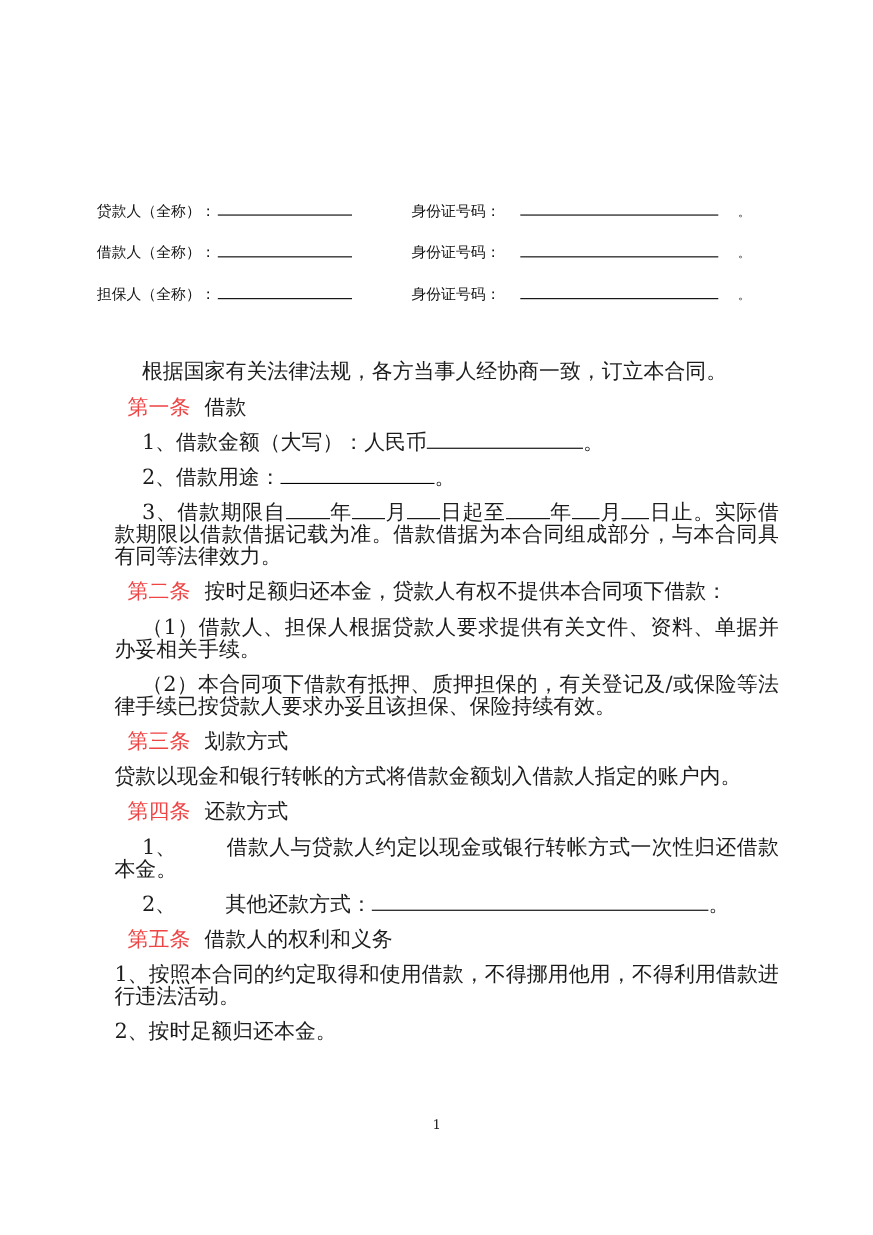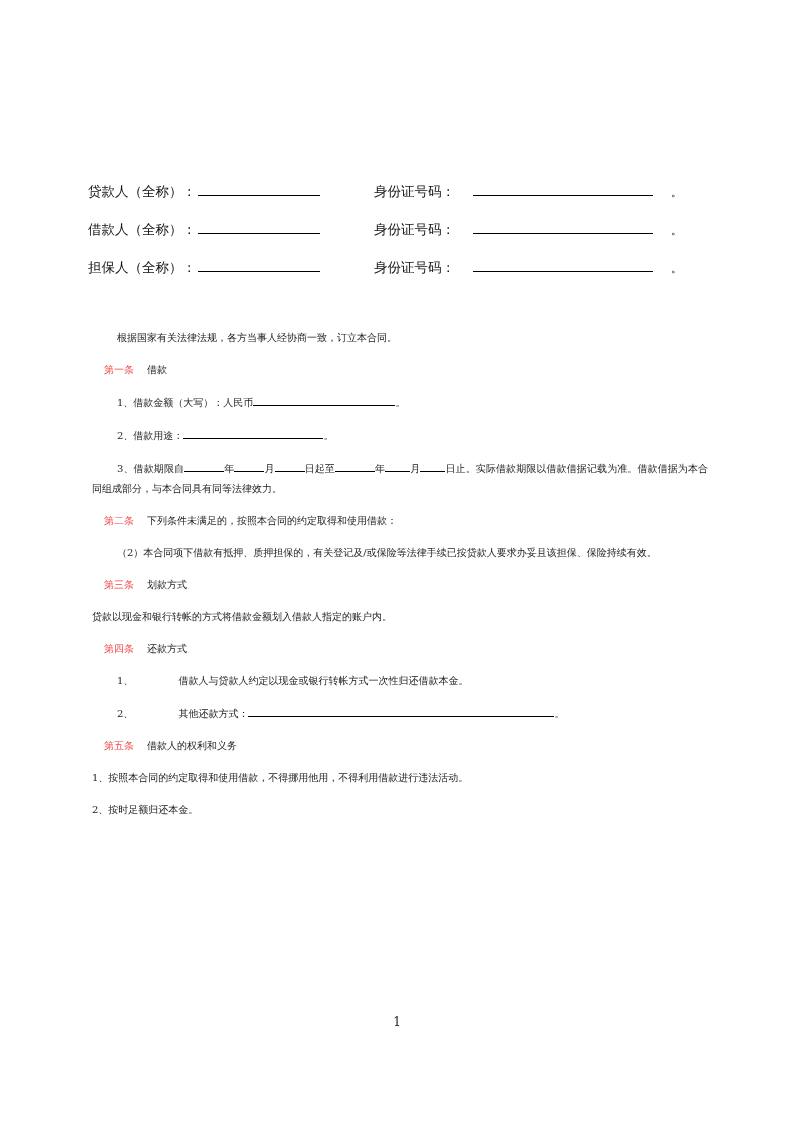--- a/index.html
+++ b/index.html
@@ -77,23 +77,23 @@
   .period { font-size: 11px; color: #141414; }
 
   
   .body-text {
     position: absolute;
     top: 328px;
     left: 88px;
     width: 620px;
   }
   .para {
-    font-size: 10px;
+    font-size: 19px;
     line-height: 20px;
-    margin: 0 0 12px 4px;
+    margin: 0 0 12px 16px;
     color: #1c1c1c;
     text-align: justify;
     text-justify: inter-ideograph;
   }
   .para.indent { text-indent: 25px; }
   .para.indent-half { text-indent: 12px; }
   .clause-no {
     font-weight: normal;
     color: #ef4444;
   }
@@ -186,23 +186,24 @@
 
     <p class="para indent">
       <span>2、借款用途：</span><span class="u u-purpose"></span><span>。</span>
     </p>
 
     <p class="para indent">
       <span>3、借款期限自</span><span class="u u-y"></span><span>年</span><span class="u u-m"></span><span>月</span><span class="u u-d"></span><span>日起至</span><span class="u u-y2"></span><span>年</span><span class="u u-m2"></span><span>月</span><span class="u u-d2"></span><span>日止。实际借款期限以借款借据记载为准。借款借据为本合同组成部分，与本合同具有同等法律效力。</span>
     </p>
 
     <p class="para indent-half">
-      <span class="clause-no">第二条</span><span class="clause-gap"></span><span>下列条件未满足的，按照本合同的约定取得和使用借款：</span>
-    </p>
-
+      <span class="clause-no">第二条</span><span class="clause-gap"></span><span>按时足额归还本金，贷款人有权不提供本合同项下借款：</span>
+    </p>
+
+    <p class="para indent">（1）借款人、担保人根据贷款人要求提供有关文件、资料、单据并办妥相关手续。</p>
     <p class="para indent">（2）本合同项下借款有抵押、质押担保的，有关登记及/或保险等法律手续已按贷款人要求办妥且该担保、保险持续有效。</p>
 
     <p class="para indent-half">
       <span class="clause-no">第三条</span><span class="clause-gap"></span><span>划款方式</span>
     </p>
 
     <p class="para">贷款以现金和银行转帐的方式将借款金额划入借款人指定的账户内。</p>
 
     <p class="para indent-half">
       <span class="clause-no">第四条</span><span class="clause-gap"></span><span>还款方式</span>

